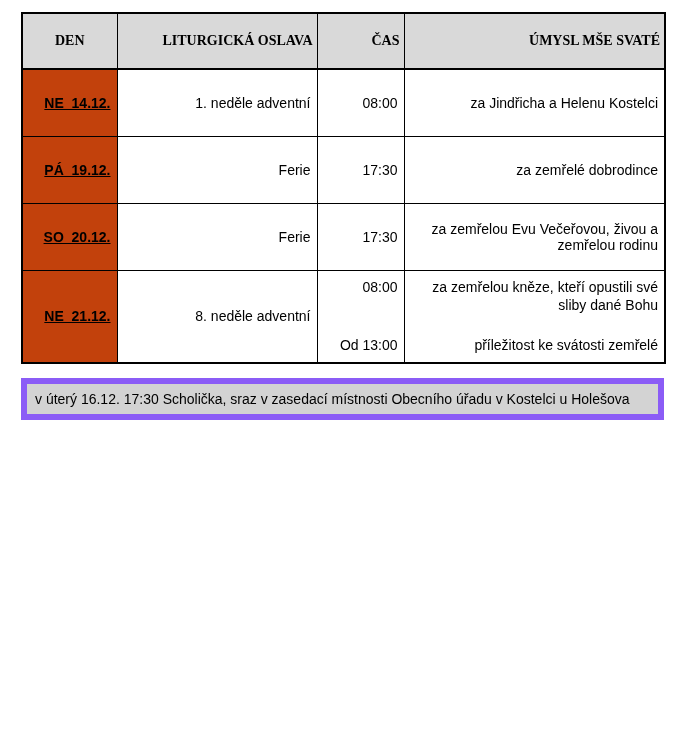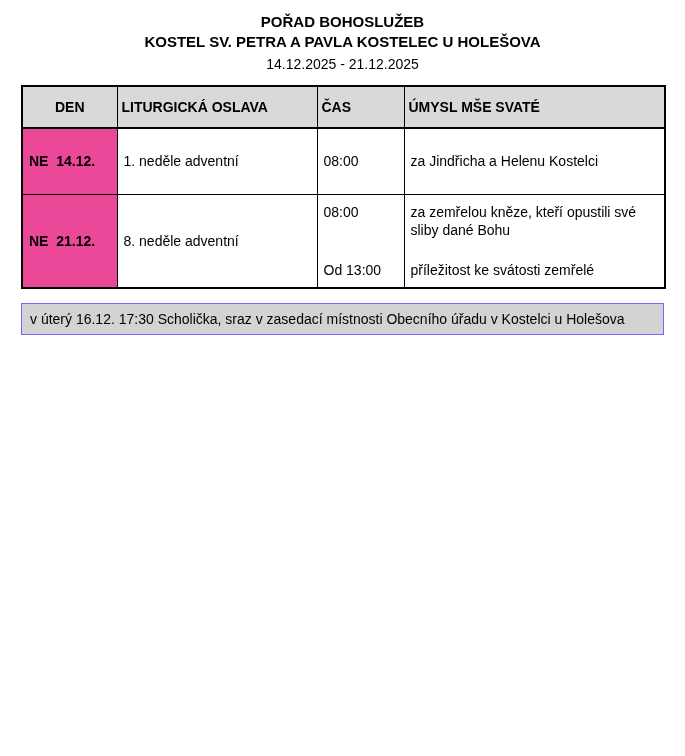--- a/index.html
+++ b/index.html
@@ -33,82 +33,79 @@
   table.schedule {
     width: 643px;
     border-collapse: collapse;
     table-layout: fixed;
     border: 2px solid #000000;
   }
   table.schedule th,
   table.schedule td {
     border: 1px solid #000000;
     font-size: 14px;
-    text-align: left;
+    text-align: right;
     vertical-align: middle;
     padding: 3px 6px;
     box-sizing: border-box;
     overflow: hidden;
   }
   table.schedule thead th {
     background: #d9d9d9;
     font-weight: bold;
     height: 21px;
-    padding: 12px 4px;
+    padding: 19px 4px;
     border-bottom: 2px solid #000000;
+    font-family: Liberation Serif, serif;
   }
   table.schedule thead th.den-h {
     text-align: center;
   }
   tbody tr.row {
     height: 67px;
   }
   tbody tr.row-tall {
     height: 93px;
   }
   td.den {
-    background: #ec4899;
+    background: #c2410c;
     font-weight: bold;
     text-align: left;
     padding-left: 9px;
     white-space: pre;
+    text-decoration: underline;
   }
   td.stack {
     padding: 8px 6px;
   }
   .stack-inner {
     display: flex;
     flex-direction: column;
     justify-content: space-between;
     min-height: 76px;
   }
   .stack-inner > div {
     line-height: 1.3;
   }
   .footer-note {
     margin-top: 14px;
     width: 643px;
     box-sizing: border-box;
     background: #d3d3d3;
-    border: 1px solid #8b5cf6;
+    border: 6px solid #8b5cf6;
     padding: 5px 8px;
     font-size: 14px;
     line-height: 1.45;
   }
 </style>
 </head>
 <body>
 
 <div class="page">
 
-  <header class="doc-header">
-    <div class="doc-title">POŘAD BOHOSLUŽEB</div>
-    <div class="doc-subtitle">KOSTEL SV. PETRA A PAVLA KOSTELEC U HOLEŠOVA</div>
-    <div class="doc-daterange">14.12.2025 - 21.12.2025</div>
-  </header>
 
   <table class="schedule">
     <colgroup>
       <col style="width:95px">
       <col style="width:200px">
       <col style="width:87px">
       <col style="width:261px">
     </colgroup>
     <thead>
       <tr>
@@ -117,20 +114,32 @@
         <th>ČAS</th>
         <th>ÚMYSL MŠE SVATÉ</th>
       </tr>
     </thead>
     <tbody>
       <tr class="row">
         <td class="den">NE  14.12.</td>
         <td>1. neděle adventní</td>
         <td>08:00</td>
         <td>za Jindřicha a Helenu Kostelci</td>
+      </tr>
+      <tr class="row">
+        <td class="den">PÁ  19.12.</td>
+        <td>Ferie</td>
+        <td>17:30</td>
+        <td>za zemřelé dobrodince</td>
+      </tr>
+      <tr class="row">
+        <td class="den">SO  20.12.</td>
+        <td>Ferie</td>
+        <td>17:30</td>
+        <td>za zemřelou Evu Večeřovou, živou a zemřelou rodinu</td>
       </tr>
       <tr class="row-tall">
         <td class="den">NE  21.12.</td>
         <td>8. neděle adventní</td>
         <td class="stack">
           <div class="stack-inner">
             <div>08:00</div>
             <div>Od 13:00</div>
           </div>
         </td>

